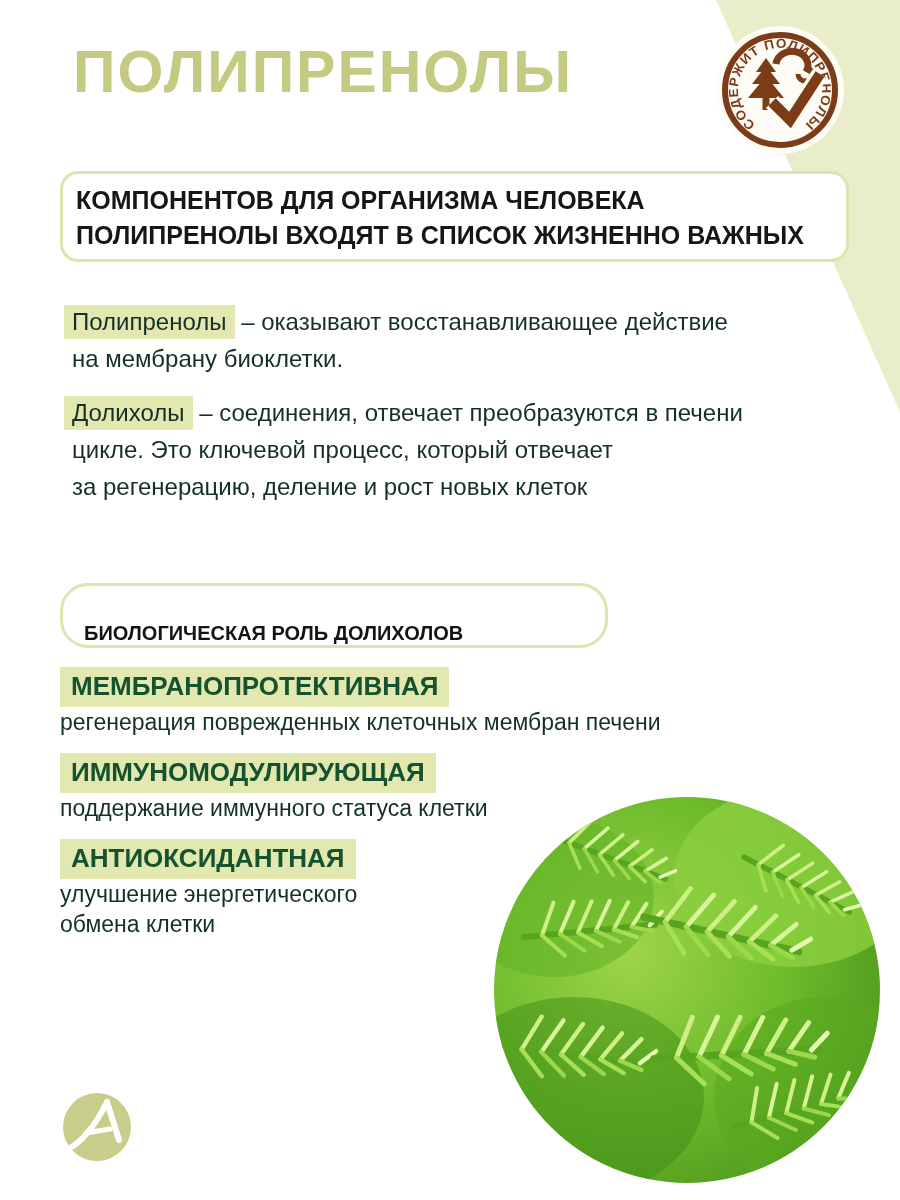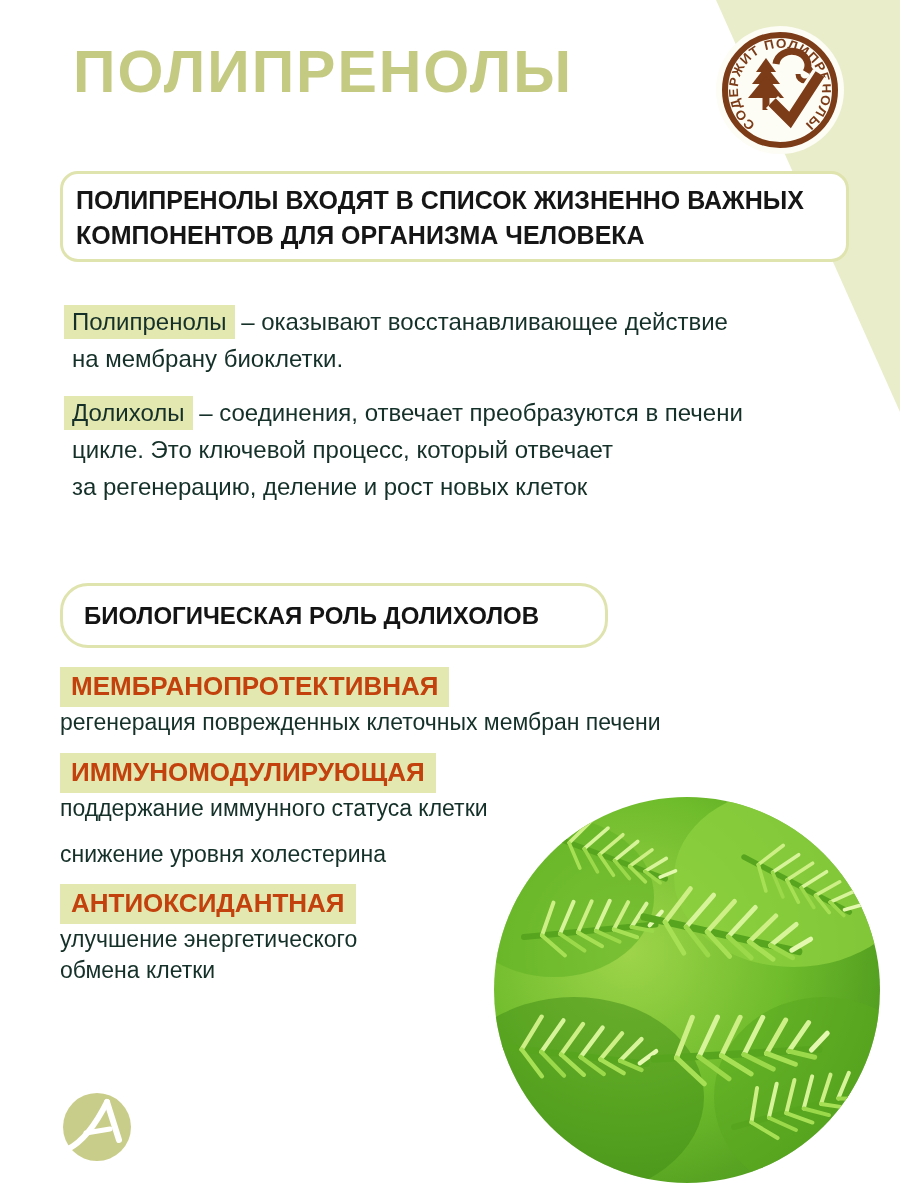--- a/index.html
+++ b/index.html
@@ -28,28 +28,28 @@
   .headline-box div{white-space:nowrap;}
   
   .intro{position:absolute;left:72px;top:303px;width:800px;font-size:24px;line-height:37px;color:#143028;}
   .intro p{margin:0 0 17px 0;}
   .pline{white-space:nowrap;}
   .hl{background:#e3e7b0;padding:3px 8px 4px 8px;margin-left:-8px;}
   
   .role-box{
     position:absolute;left:60px;top:583px;width:521px;height:59px;
     background:#ffffff;border:3px solid #dfe3ae;border-radius:28px;
-    display:flex;align-items:center;padding-left:21px;
-    font-weight:bold;font-size:24px;color:#141414;white-space:nowrap;
+    display:flex;align-items:flex-end;padding-left:21px;
+    font-weight:bold;font-size:20px;color:#141414;white-space:nowrap;
   }
   
   .benefits{position:absolute;left:60px;top:667px;width:640px;}
   .benefit{margin-bottom:15px;}
   .benefit-title{
-    display:inline-block;background:#e3e7b0;color:#c2410c;
+    display:inline-block;background:#e3e7b0;color:#14532d;
     font-weight:bold;font-size:26px;padding:4px 11px 5px 11px;white-space:nowrap;
   }
   .benefit-desc{font-size:23px;color:#143028;margin-top:0;line-height:1.34;white-space:nowrap;}
   .benefit:nth-child(4) .benefit-desc{max-width:310px;white-space:normal;}
   
   .fir-photo{position:absolute;left:494px;top:797px;width:386px;height:386px;}
   
   .brand-logo{position:absolute;left:62px;top:1092px;width:70px;height:70px;}
 </style>
 </head>
@@ -76,22 +76,22 @@
     <path d="M66,44 a16,14 0 1 1 30,8" stroke-width="7"></path>
     <path d="M88,54 a7,7 0 1 0 7,-7" stroke-width="5"></path>
   </g>
   <g fill="none">
     <path d="M62,82 L80,100 L110,54" stroke="#fdfcf5" stroke-width="17"></path>
     <path d="M62,82 L80,100 L110,54" stroke="#7c3c18" stroke-width="10.5"></path>
   </g>
 </svg>
 
 <div class="headline-box">
+  <div>КОМПОНЕНТОВ ДЛЯ ОРГАНИЗМА ЧЕЛОВЕКА</div>
   <div>ПОЛИПРЕНОЛЫ ВХОДЯТ В СПИСОК ЖИЗНЕННО ВАЖНЫХ</div>
-  <div>КОМПОНЕНТОВ ДЛЯ ОРГАНИЗМА ЧЕЛОВЕКА</div>
 </div>
 
 <div class="intro">
   <p>
     <span class="pline"><span class="hl">Полипренолы</span> <span>– оказывают восстанавливающее действие</span></span>
     <span class="pline" style="display:block">на мембрану биоклетки.</span>
   </p>
   <p>
     <span class="pline"><span class="hl">Долихолы</span> <span>– соединения, отвечает преобразуются в печени</span></span>
     <span class="pline" style="display:block">цикле. Это ключевой процесс, который отвечает</span>
@@ -106,21 +106,20 @@
 <div class="benefits">
   <div class="benefit">
     <span class="benefit-title">МЕМБРАНОПРОТЕКТИВНАЯ</span>
     <div class="benefit-desc">регенерация поврежденных клеточных мембран печени</div>
   </div>
   <div class="benefit">
     <span class="benefit-title">ИММУНОМОДУЛИРУЮЩАЯ</span>
     <div class="benefit-desc">поддержание иммунного статуса клетки</div>
   </div>
   <div class="benefit">
-    <div class="benefit-desc">снижение уровня холестерина</div>
   </div>
   <div class="benefit">
     <span class="benefit-title">АНТИОКСИДАНТНАЯ</span>
     <div class="benefit-desc">улучшение энергетического обмена клетки</div>
   </div>
 </div>
 
 <svg class="fir-photo" viewBox="0 0 386 386">
   <defs>
     <radialGradient id="fg" cx="35%" cy="40%" r="80%">

